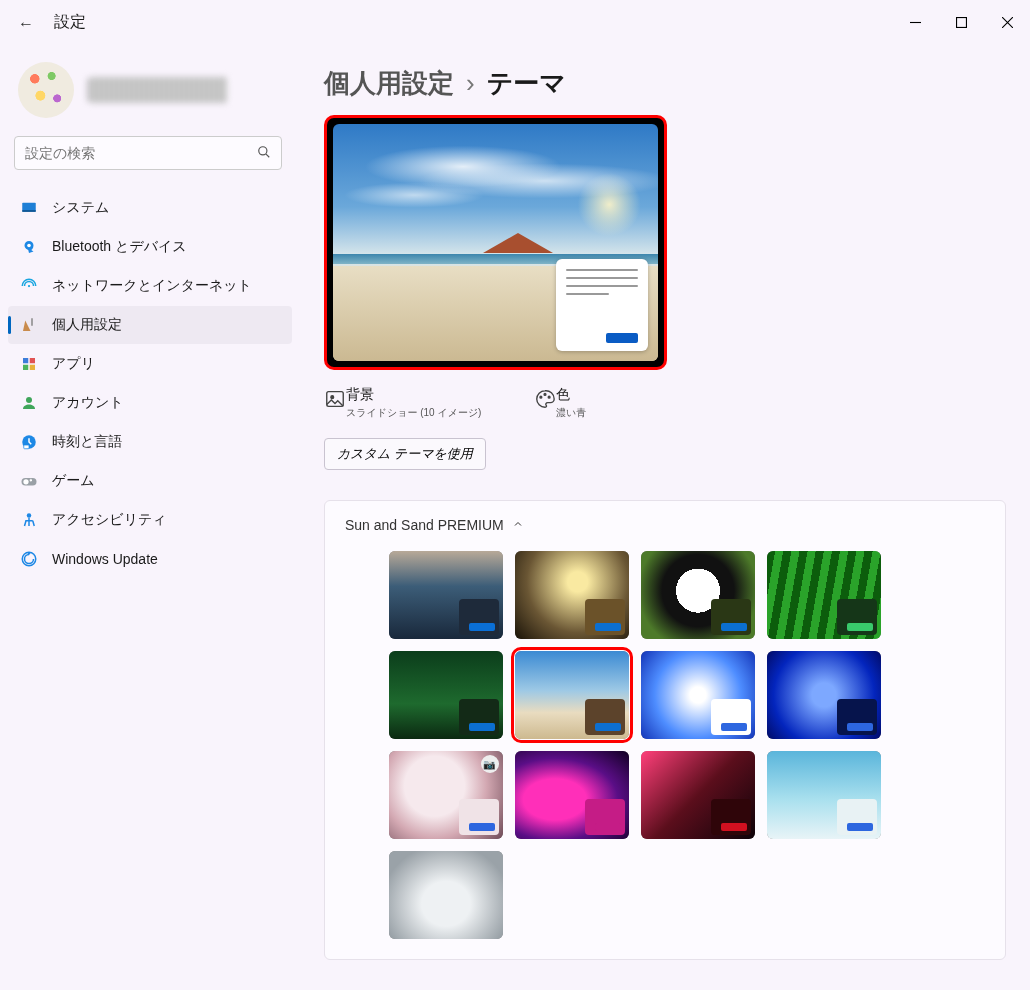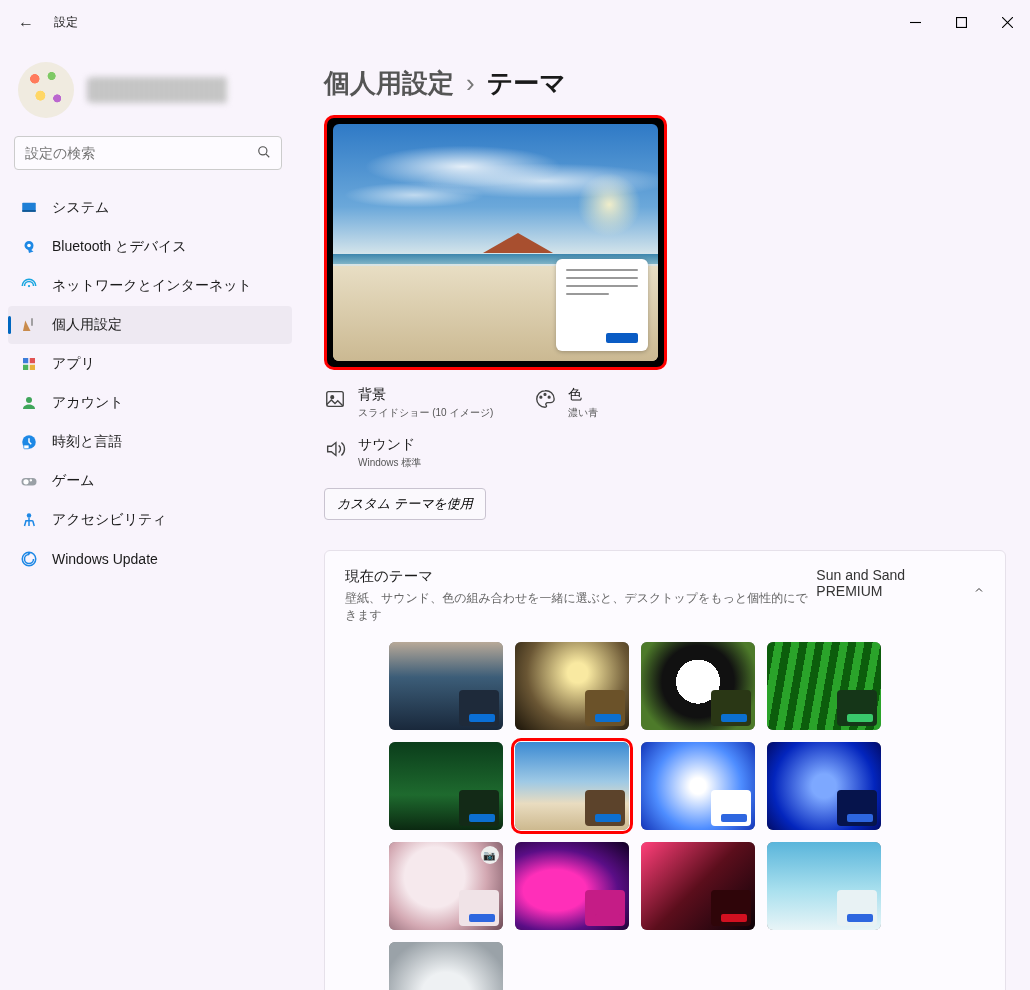--- a/index.html
+++ b/index.html
@@ -9,21 +9,21 @@
   background: #f9f4fc;
   font-size: 14px; color: #1a1a1a;
   overflow: hidden;
 }
 .titlebar {
   height: 44px; display: flex; align-items: center;
   padding: 0 0 0 18px; justify-content: space-between;
 }
 .titlebar-left { display:flex; align-items:center; gap: 20px;}
 .back-arrow { font-size: 16px; color:#333; cursor:pointer; }
-.app-title { font-size: 12px; }
+.app-title { font-size: 16px; }
 .win-controls { display:flex; }
 .win-btn { width: 46px; height: 32px; display:flex; align-items:center; justify-content:center; color:#000; }
 .win-btn svg { width:11px; height:11px; }
 .layout { display:flex; height: calc(990px - 44px); }
 .sidebar { width: 300px; padding: 10px 6px 10px 6px; flex-shrink:0;}
 .user-row { display:flex; align-items:center; gap:14px; padding:8px 12px 18px 12px;}
 .avatar {
   width:56px; height:56px; border-radius:50%;
   background:
     radial-gradient(circle at 30% 30%, #ff7b5c 0 8%, transparent 9%),
@@ -85,21 +85,21 @@
   position:absolute; right:10px; bottom:10px; width:92px; height:92px;
   background:#fff; border-radius:6px; box-shadow:0 1px 4px rgba(0,0,0,.25);
   padding:10px 10px 8px 10px; display:flex; flex-direction:column; gap:6px;
 }
 .card-line{height:2px; background:#999; border-radius:1px;}
 .card-line.short{width:60%;}
 .card-accent{margin-top:auto; align-self:flex-end; width:32px; height:10px; border-radius:2px; background:#0a5cc4;}
 .settings-grid{
   display:grid; grid-template-columns: 210px 220px; row-gap:16px; margin-bottom:18px;
 }
-.setting{ display:flex; gap:12px; align-items:flex-start; cursor:pointer;}
+.setting{ display:flex; align-items:flex-start; cursor:pointer;}
 .setting-icon{width:22px; color:#444; margin-top:2px;}
 .setting-icon svg{width:22px;height:22px; stroke:#444; fill:none; stroke-width:1.5;}
 .setting-label{font-size:14px;}
 .setting-value{font-size:10px; color:#555; margin-top:2px;}
 .use-btn{
   border:1px solid #c9c3d0; background:#fbf9fd; padding:6px 12px;
   border-radius:4px; font-size:13px; cursor:pointer;font-style:italic;
 }
 .section-card{
   margin-top:30px; background:#fdfbff; border:1px solid #e6e1ea; border-radius:6px;
@@ -311,41 +311,26 @@
               <path d="M12 3a9 9 0 100 18c1.8 0 2-1.3 1.2-2.3-.8-1-.2-2.7 1.8-2.7H18a4 4 0 004-4A9 9 0 0012 3z"></path>
               <circle cx="7.5" cy="10" r="1" fill="#444"></circle>
               <circle cx="12" cy="7" r="1" fill="#444"></circle>
               <circle cx="16.5" cy="10" r="1" fill="#444"></circle>
             </svg></span>
         <div>
           <div class="setting-label">色</div>
           <div class="setting-value">濃い青</div>
         </div>
       </div>
-      <div class="setting">
-        <span class="setting-icon"><svg viewBox="0 0 24 24">
-              <path d="M4 9v6h4l5 4V5L8 9H4z"></path>
-              <path d="M16 8a5 5 0 010 8"></path>
-              <path d="M19 5a9 9 0 010 14"></path>
-            </svg></span>
-        <div>
-          <div class="setting-label">サウンド</div>
-          <div class="setting-value">Windows 標準</div>
-        </div>
-      </div>
     </div>
 
     <button class="use-btn">カスタム テーマを使用</button>
 
     <div class="section-card">
       <div class="section-head">
-        <div>
-          <div class="section-title">現在のテーマ</div>
-          <div class="section-desc">壁紙、サウンド、色の組み合わせを一緒に選ぶと、デスクトップをもっと個性的にできます</div>
-        </div>
         <div class="section-action">
           <span>Sun and Sand PREMIUM</span>
           <span><svg width="12" height="12" viewBox="0 0 24 24" fill="none" stroke="#333" stroke-width="2">
                 <path d="M6 15l6-6 6 6"></path>
               </svg></span>
         </div>
       </div>
       <div class="themes-grid" id="themes">
           <div class="theme-tile">
             <div class="tile-inner" style="background:linear-gradient(#b8a998 0%,#3c5d78 40%,#19283b 100%)"></div>

